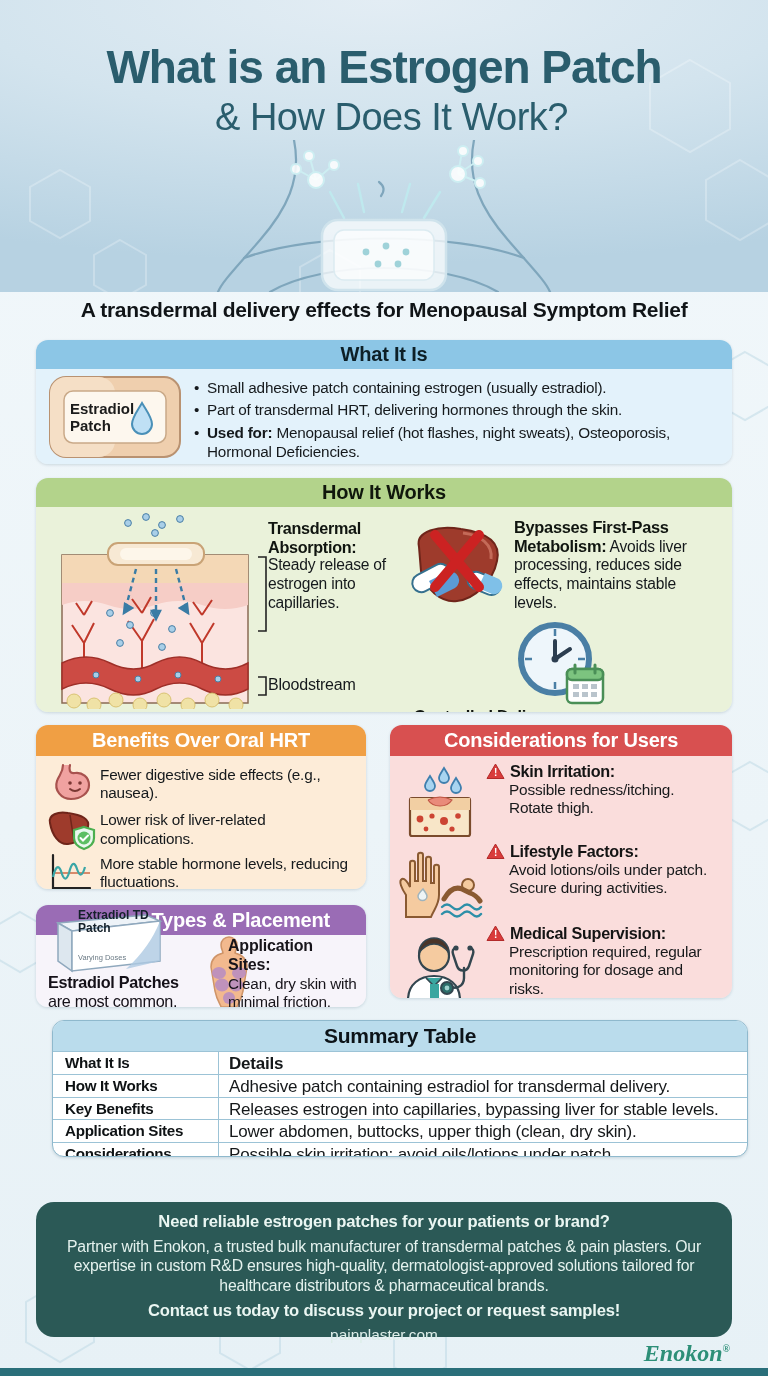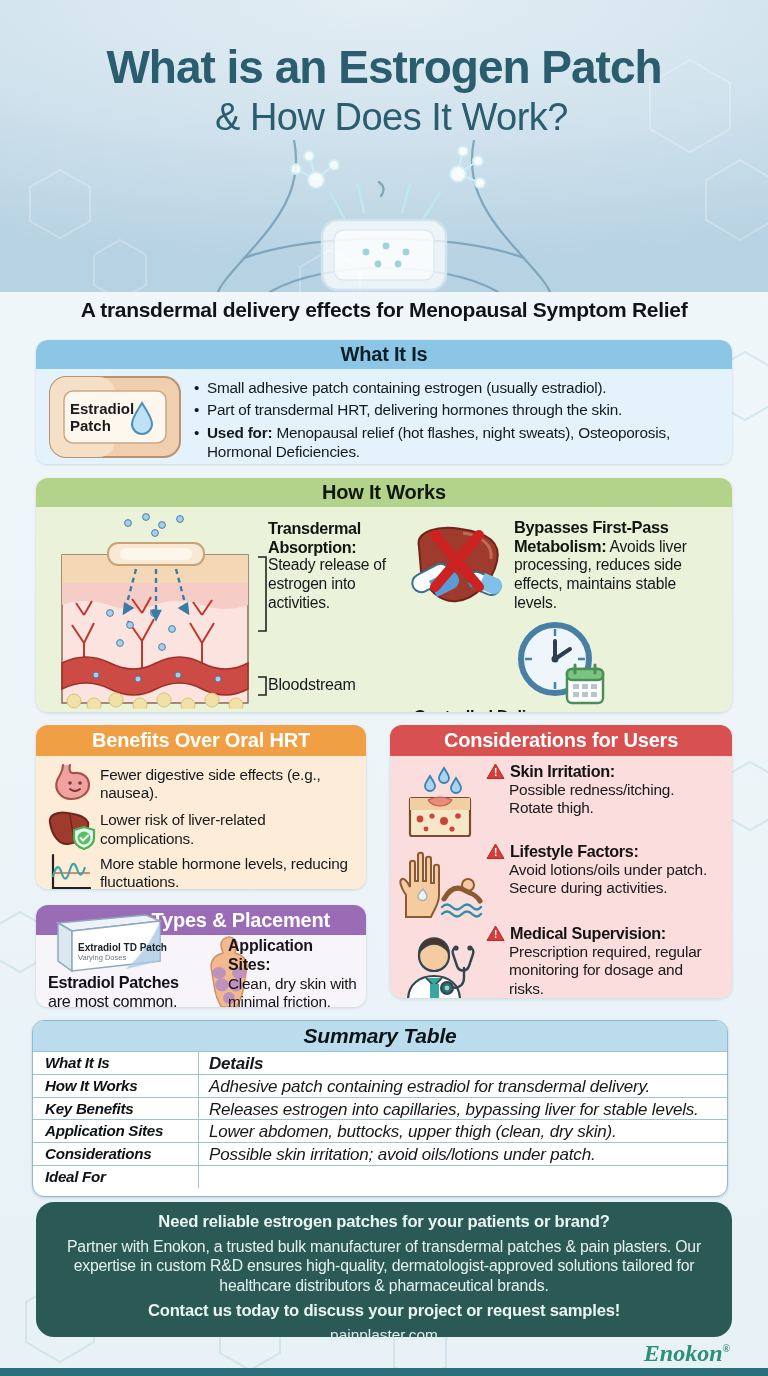--- a/index.html
+++ b/index.html
@@ -66,21 +66,21 @@
   .con-text { font-size:15.4px; color:#17191b; line-height:1.2; margin-left:23px; letter-spacing:-0.2px;}
 
   
   #typ-card { left:36px; top:905px; width:330px; height:102px; }
   #typ-head { height:30px; background:#9a6cb5; color:#fff; font-size:20px; line-height:30px; text-align:right; padding-right:36px; font-weight:bold; letter-spacing:-0.2px;}
   #typ-body { height:72px; background:#f7f4fa; position:relative; }
   #typ-caption { left:12px; top:38px; width:150px; font-size:16.2px; line-height:1.15; color:#141018; letter-spacing:-0.3px;}
   #typ-app { left:192px; top:2px; width:130px; font-size:15.3px; line-height:1.18; color:#17141a; letter-spacing:-0.2px;}
 
   
-  #sum-card { left:32px; top:1020px; width:696px; height:177px; border:1px solid #8fb9cd; background:#fff;font-style:italic; }
+  #sum-card { left:52px; top:1020px; width:696px; height:137px; border:1px solid #8fb9cd; background:#fff; }
   #sum-head { height:30px; background:#badcec; color:#0c1318; font-size:21px; line-height:30px; }
   .sum-row { display:flex; border-top:1px solid #9cc3d6; height:22.8px; }
   .sum-c1 { width:166px; flex:none; border-right:1px solid #9cc3d6; padding:2px 0 0 12px; font-weight:bold; font-size:15.2px; color:#0e1214; letter-spacing:-0.3px;}
   .sum-c2 { flex:1; padding:2px 11px 0 10px; font-size:17px; color:#15181a; letter-spacing:-0.2px;}
   .sum-row.hdr .sum-c2 { font-weight:bold; }
 
   
   #cta { left:36px; top:1202px; width:696px; height:135px; background:#2b5956; border-radius:18px;
          color:#eaf6f2; text-align:center; padding-top:10px; }
   .cta-bold { font-weight:bold; font-size:16.6px; letter-spacing:-0.2px; }
@@ -246,21 +246,21 @@
           <path d="M126 56 l10 38" fill="none" stroke-dasharray="5 4"></path>
             <path d="M138 100 l-8 -5 7 -4 z"></path>
         </g>
       </svg>
 
       <svg class="abs" style="left:222px; top:48px;" width="10" height="78">
         <polyline points="0,2 8,2 8,76 0,76" fill="none" stroke="#222" stroke-width="1.6"></polyline>
       </svg>
       <div id="absorb-label" class="abs">
         <div class="how-bold">Transdermal Absorption:</div>
-        <div class="how-text">Steady release of estrogen into activities.</div>
+        <div class="how-text">Steady release of estrogen into capillaries.</div>
       </div>
       <svg class="abs" style="left:222px; top:168px;" width="10" height="22">
         <polyline points="0,2 8,2 8,20 0,20" fill="none" stroke="#222" stroke-width="1.6"></polyline>
       </svg>
       <div id="bloodstream-label" class="abs how-text" style="font-size:16px;">Bloodstream</div>
 
       <div id="hiw-right" class="abs">
         <div class="hiw-item" style="height:104px;">
           <div class="hiw-icon">
             <svg width="100" height="96" viewBox="0 0 100 96">
@@ -481,21 +481,21 @@
       </div>
     </div>
 
     <div class="abs" style="left:12px; top:4px; width:120px; height:66px;">
       <svg width="120" height="66" viewBox="0 0 120 66">
         <polygon points="10,14 98,6 112,12 24,22" fill="#eef3f8" stroke="#8fa8bd" stroke-width="1.5"></polygon>
         <polygon points="10,14 24,22 24,62 10,52" fill="#dde7ef" stroke="#8fa8bd" stroke-width="1.5"></polygon>
         <polygon points="24,22 112,12 112,52 24,62" fill="#ffffff" stroke="#8fa8bd" stroke-width="1.5"></polygon>
         <path d="M112 12 q-10 26 -34 48 l34 -8 z" fill="#aec9e2" opacity=".8"></path>
       </svg>
-      <div class="abs" style="left:30px; top:34px; font-size:10px; font-weight:bold; color:#14202a; line-height:1.05;">Extradiol TD Patch</div>
+      <div class="abs" style="left:30px; top:0; font-size:12px; font-weight:bold; color:#14202a; line-height:1.05;">Extradiol TD Patch</div>
       <div class="abs" style="left:30px; top:44px; font-size:7.5px; color:#6b7a85;">Varying Doses</div>
     </div>
   </div>
 
   <div id="sum-card" class="abs card">
     <div id="sum-head" class="card-head">Summary Table</div>
     <div class="sum-row hdr">
       <div class="sum-c1">What It Is</div>
       <div class="sum-c2">Details</div>
     </div>

